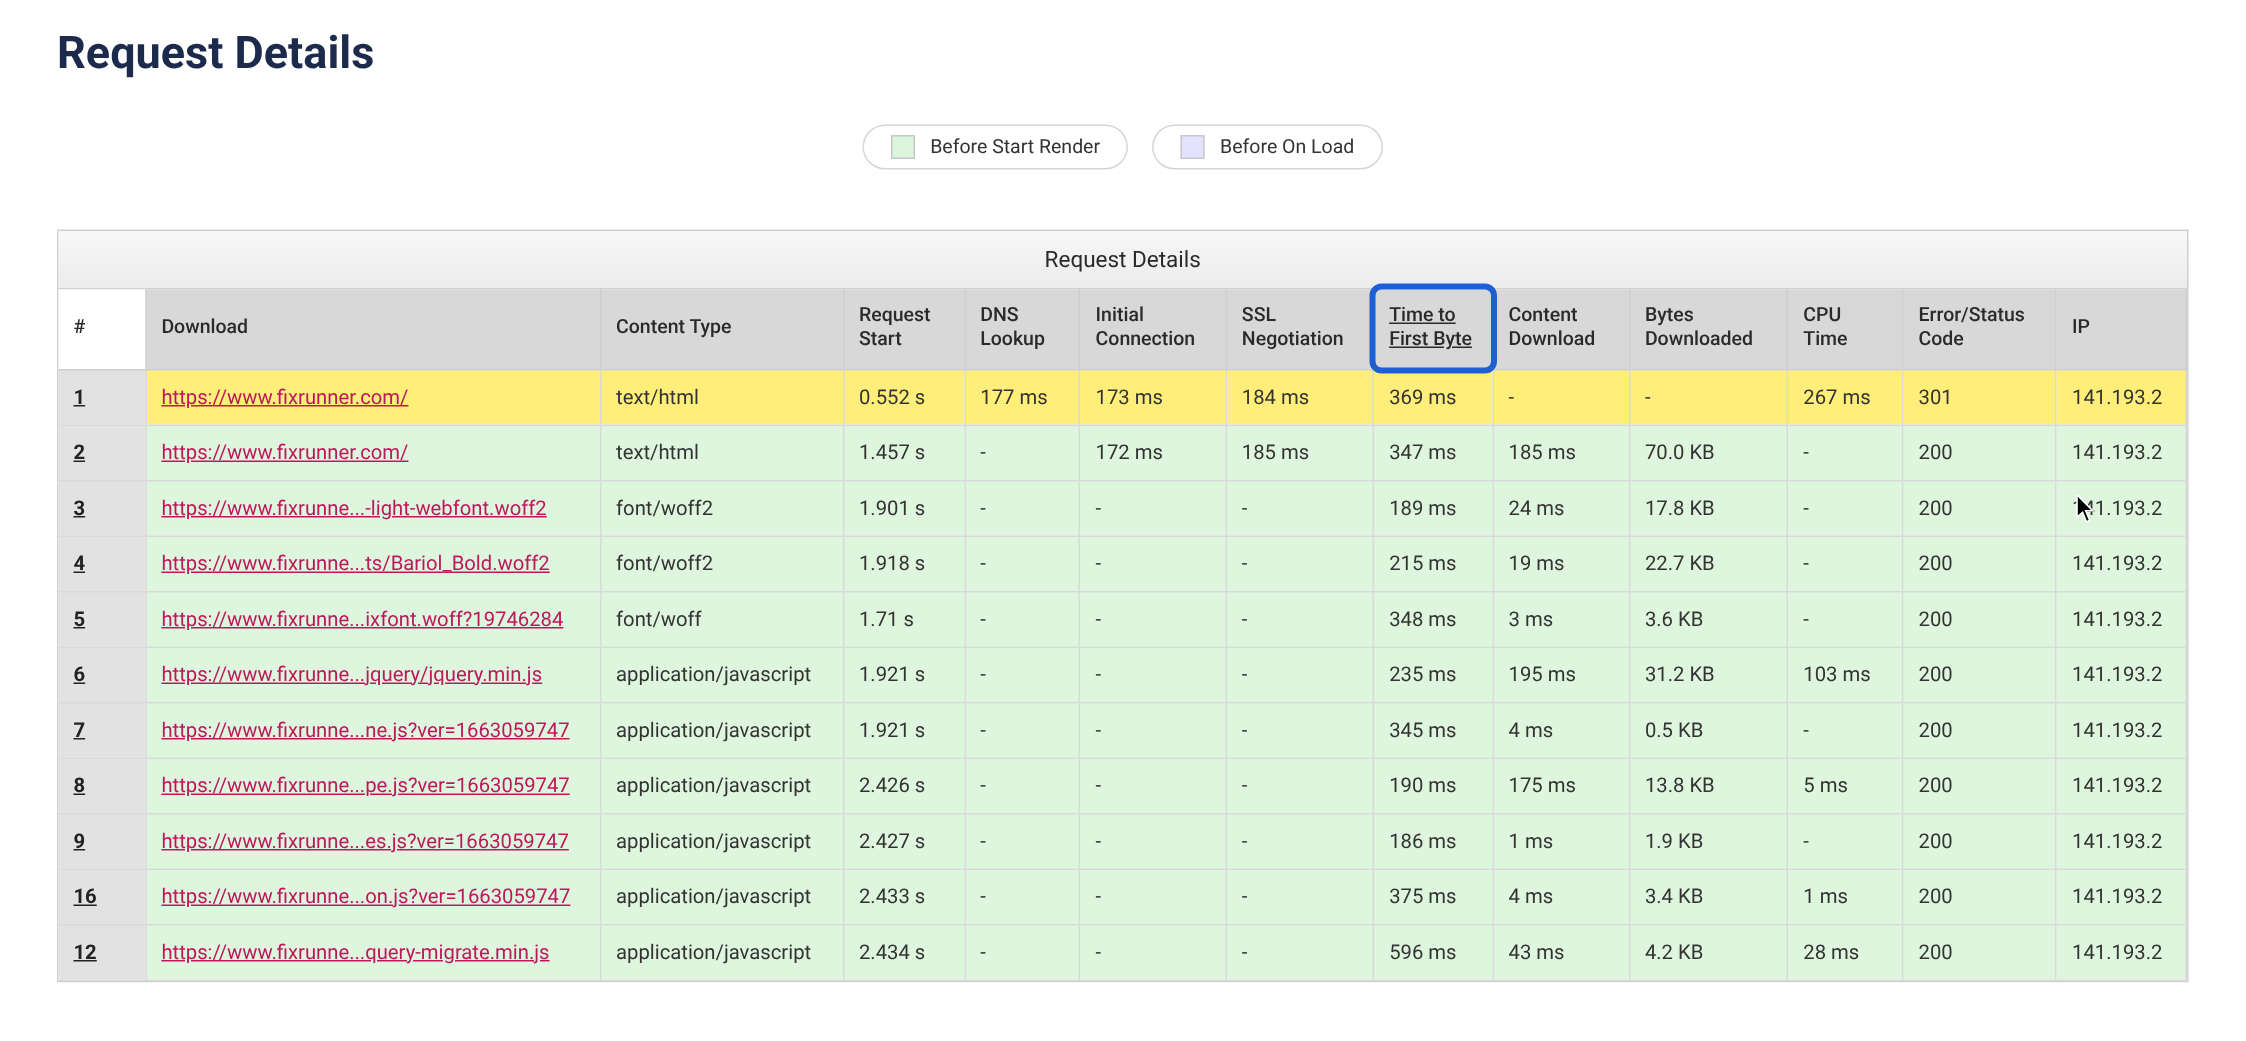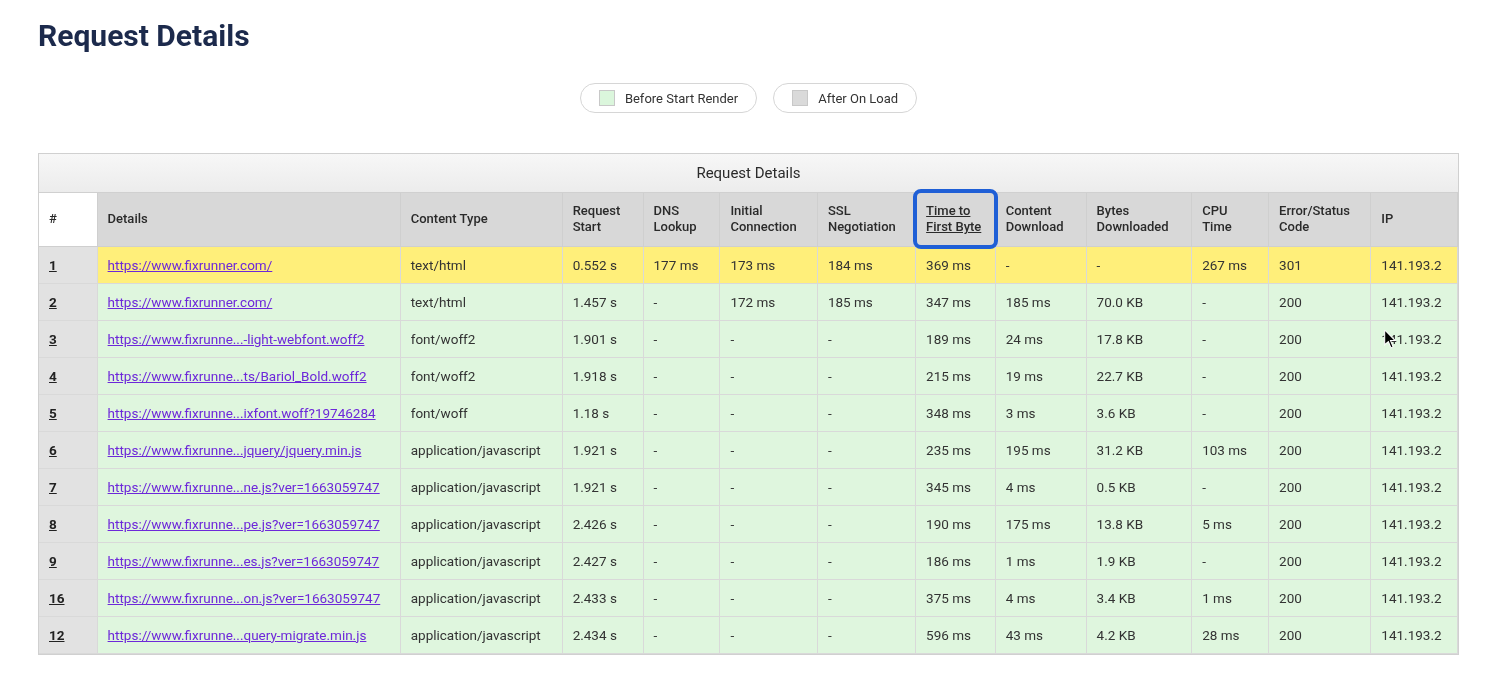--- a/index.html
+++ b/index.html
@@ -98,21 +98,21 @@
     white-space: nowrap;
   }
   td.idx {
     font-weight: 700;
     text-decoration: underline;
     color: #222;
     background: #e2e2e2;
     width: 56px;
   }
   td.res a {
-    color: #6d28d9;
+    color: #be185d;
     text-decoration: underline;
   }
   tr.row-yellow td:not(.idx) { background: #ffef7a; }
   tr.row-green  td:not(.idx) { background: #dff6de; }
 
   .cursor {
     position: absolute;
     width: 14px;
     height: 20px;
     pointer-events: none;
@@ -123,32 +123,32 @@
 <body>
 
 <h1 class="page-title">Request Details</h1>
 
 <div class="legend">
   <span class="legend-pill">
     <span class="legend-swatch swatch-green"></span>
     <span>Before Start Render</span>
   </span>
   <span class="legend-pill">
-    <span class="legend-swatch swatch-grey"></span>
-    <span>After On Load</span>
+    <span class="legend-swatch swatch-lilac"></span>
+    <span>Before On Load</span>
   </span>
 </div>
 
 <div class="table-wrap">
   <div class="table-caption">Request Details</div>
   <table>
     <thead>
       <tr>
         <th>#</th>
-        <th style="width:290px">Details</th>
+        <th style="width:290px">Download</th>
         <th style="width:150px">Content Type</th>
         <th style="width:70px">Request Start</th>
         <th style="width:65px">DNS Lookup</th>
         <th style="width:85px">Initial Connection</th>
         <th style="width:85px">SSL Negotiation</th>
         <th class="highlighted" style="width:70px">Time to First Byte</th>
         <th style="width:80px">Content Download</th>
         <th style="width:95px">Bytes Downloaded</th>
         <th style="width:65px">CPU Time</th>
         <th style="width:90px">Error/Status Code</th>
@@ -213,21 +213,21 @@
           <td>19 ms</td>
           <td>22.7 KB</td>
           <td>-</td>
           <td>200</td>
           <td>141.193.2</td>
         </tr>
         <tr class="row-green">
           <td class="idx">5</td>
           <td class="res"><a href="#">https://www.fixrunne...ixfont.woff?19746284</a></td>
           <td>font/woff</td>
-          <td>1.18 s</td>
+          <td>1.71 s</td>
           <td>-</td>
           <td>-</td>
           <td>-</td>
           <td>348 ms</td>
           <td>3 ms</td>
           <td>3.6 KB</td>
           <td>-</td>
           <td>200</td>
           <td>141.193.2</td>
         </tr>

